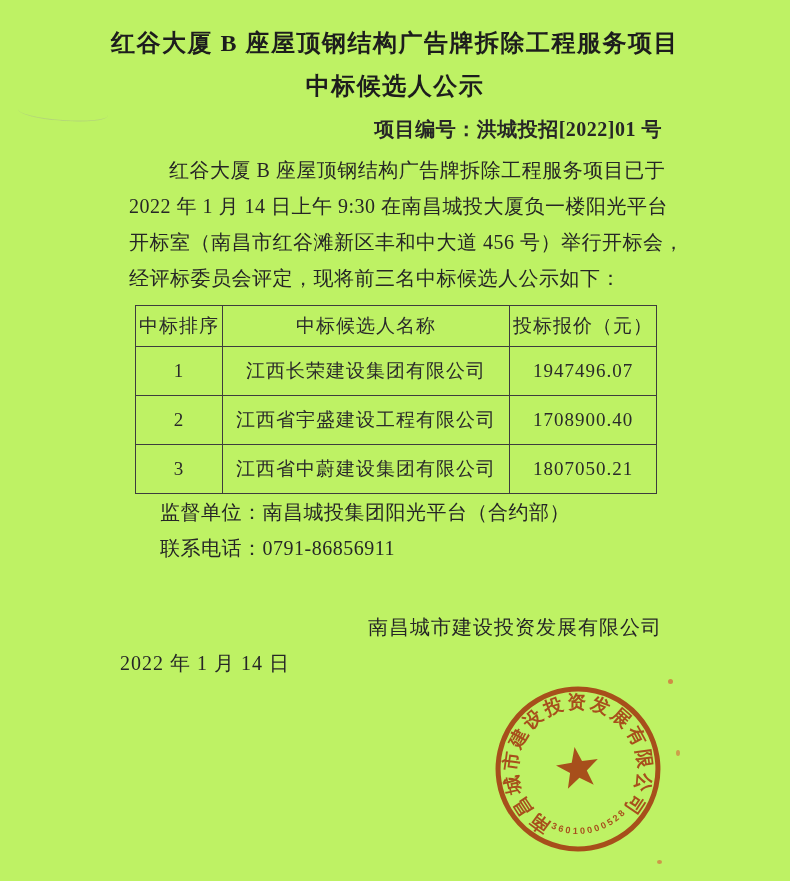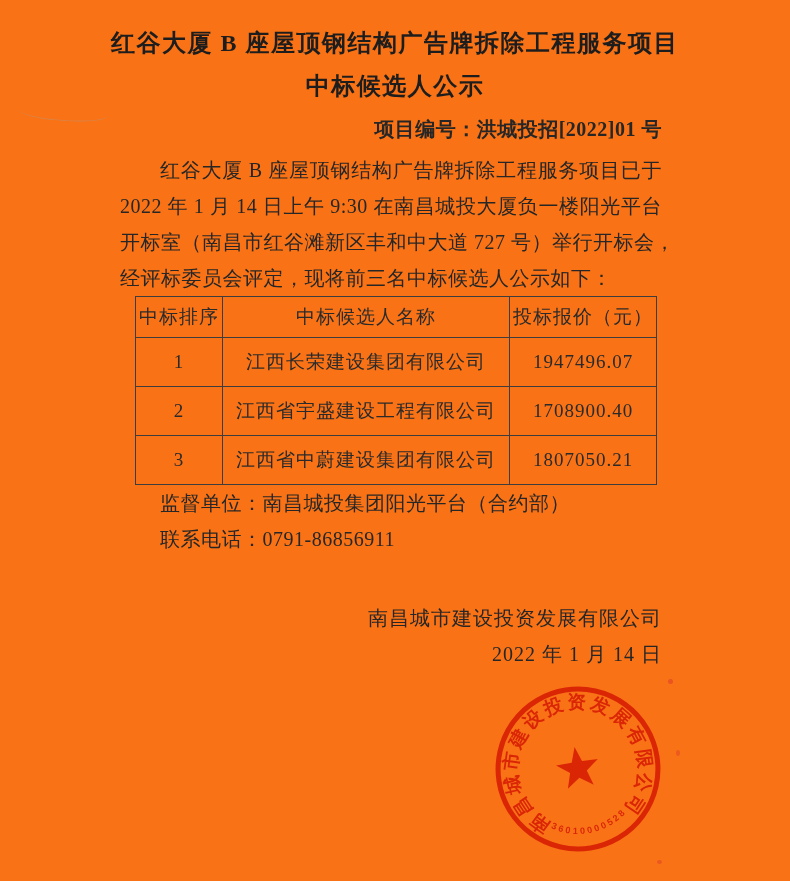--- a/index.html
+++ b/index.html
@@ -1,20 +1,20 @@
 <!DOCTYPE html>
 <html><head>
 <meta charset="utf-8">
 <style>
   html,body{margin:0;padding:0;background:#e8e8e8;}
   .page{
     position:relative;
     width:790px;height:881px;
     margin:0 auto;
-    background:#f97316;
+    background:#bef264;
     overflow:hidden;
     font-family:"Liberation Serif","DejaVu Serif",serif;
     color:#262626;
   }
   
   .title-block{padding-top:22px;}
   .title-line{
     text-align:center;
     font-size:24px;
     font-weight:bold;
@@ -28,21 +28,21 @@
     margin-right:128px; 
     font-size:20px;
     line-height:36px;
   }
   .proj-no{
     text-align:right;
     line-height:42px;
     letter-spacing:0.5px;
     font-weight:bold;
   }
-  .para{margin:0;}
+  .para{margin:9px;}
   .jline{ 
     text-align:justify;
     text-align-last:justify;
     white-space:nowrap;
     line-height:36px;
     letter-spacing:0.5px;
   }
   .jline.indent{padding-left:40px;}
   .jline.last{
     text-align:center;
@@ -77,21 +77,21 @@
   }
   .plain-line.indent{padding-left:40px;}
   .sig-company{
     text-align:right;
     margin-top:43px;
     line-height:36px;
     letter-spacing:1px;
     position:relative;z-index:2;
   }
   .sig-date{
-    text-align:right;
+    text-align:left;
     line-height:36px;
     letter-spacing:1px;
     position:relative;z-index:2;
   }
   
   .stamp{
     position:absolute;
     left:492px;top:683px;
     width:172px;height:172px;
     transform:rotate(-9deg);
@@ -127,21 +127,21 @@
     <div class="title-line">中标候选人公示</div>
   </div>
 
   <div class="content">
 
     <div class="proj-no">项目编号：洪城投招[2022]01 号</div>
 
     <div class="para p1">
       <div class="jline indent">红谷大厦 B 座屋顶钢结构广告牌拆除工程服务项目已于</div>
       <div class="jline">2022 年 1 月 14 日上午 9:30 在南昌城投大厦负一楼阳光平台</div>
-      <div class="jline">开标室（南昌市红谷滩新区丰和中大道 727 号）举行开标会，</div>
+      <div class="jline">开标室（南昌市红谷滩新区丰和中大道 456 号）举行开标会，</div>
       <div class="jline last">经评标委员会评定，现将前三名中标候选人公示如下：</div>
     </div>
 
     <table class="bid">
       <colgroup>
           <col class="c1">
           <col class="c2">
           <col class="c3">
         </colgroup>
       <tbody>

